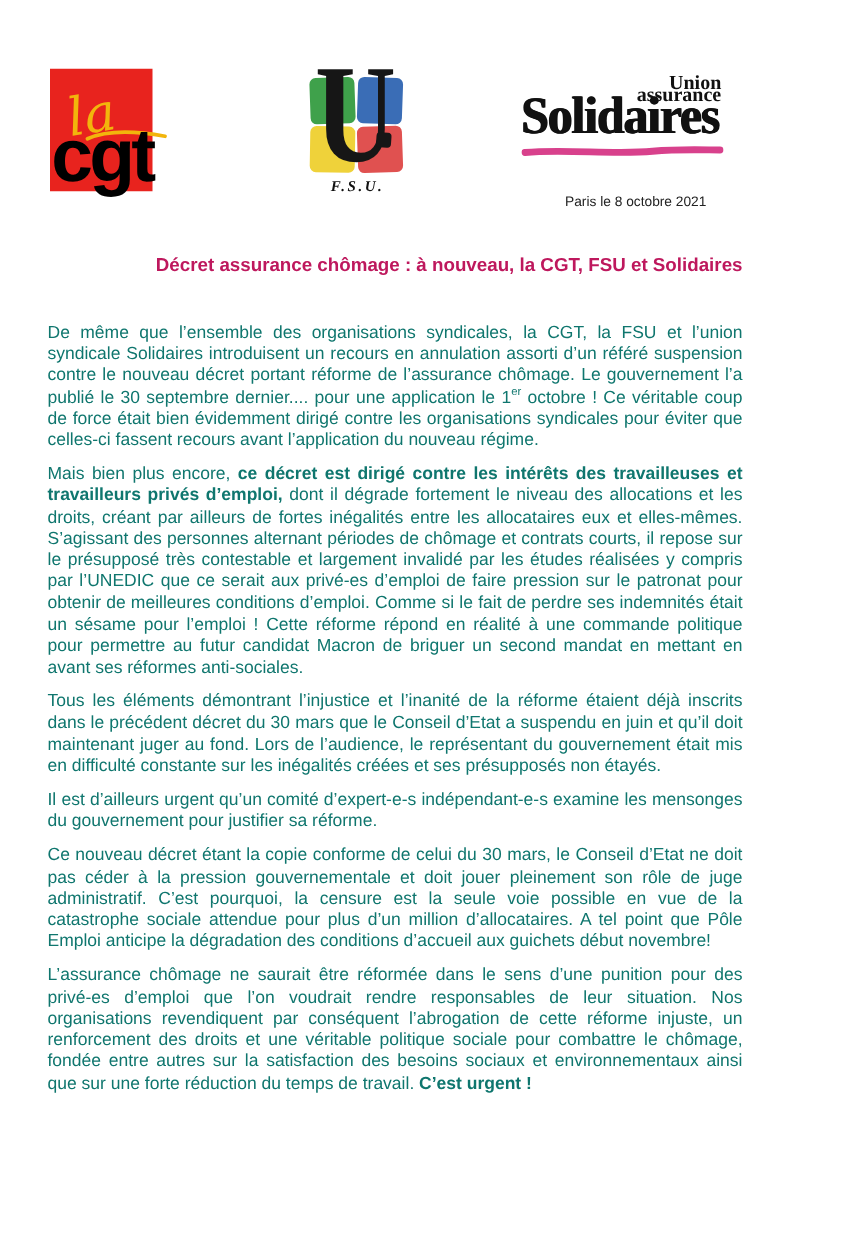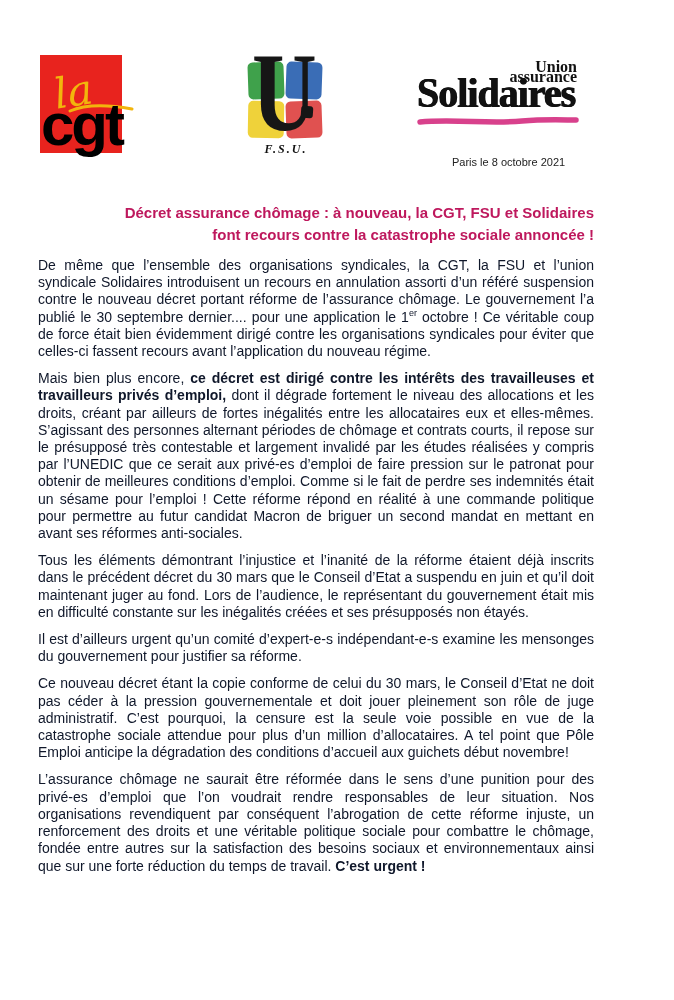--- a/index.html
+++ b/index.html
@@ -34,21 +34,21 @@
          font-size:42px;line-height:1;color:#111;white-space:nowrap;letter-spacing:-1px;
          transform:scaleX(0.95);transform-origin:left top;
          text-shadow:0.6px 0 0 #111,-0.6px 0 0 #111;}
   .sol-underline{position:absolute;left:0;top:53px;}
   .date-line{position:absolute;left:452px;top:156px;font-size:11px;color:#222;}
   
   .doc-title{position:absolute;left:38px;top:202px;width:556px;text-align:right;
          font-weight:bold;font-size:15px;line-height:22px;color:#be185d;}
   
   .doc-body{position:absolute;left:38px;top:257px;width:556px;}
-  .para{margin:0 0 10px 0;font-size:14px;line-height:17.2px;text-align:justify;color:#0f172a;}
+  .para{margin:0 0 10px 0;font-size:14px;line-height:17.2px;text-align:justify;color:#0f766e;}
   .para .b{font-weight:bold;}
   .para sup{font-size:9px;line-height:0;}
 </style>
 </head>
 <body>
 
 <div class="page">
 
   <div class="header">
 
@@ -80,21 +80,20 @@
         <path d="M3 7 C 35 4, 75 9, 105 6 C 128 4, 148 5, 159 5" stroke="#d8418c" stroke-width="5.5" fill="none" stroke-linecap="round"></path>
       </svg>
     </div>
 
   </div>
 
   <div class="date-line">Paris le 8 octobre 2021</div>
 
   <div class="doc-title">
     <div>Décret assurance chômage : à nouveau, la CGT, FSU et Solidaires</div>
-    <div>font recours contre la catastrophe sociale annoncée !</div>
   </div>
 
   <div class="doc-body">
       <p class="para"><span>De même que l’ensemble des organisations syndicales, la CGT, la FSU et l’union syndicale Solidaires introduisent un recours en annulation assorti d’un référé suspension contre le nouveau décret portant réforme de l’assurance chômage. Le gouvernement l’a publié le 30 septembre dernier.... pour une application le 1</span><sup>er</sup><span> octobre ! Ce véritable coup de force était bien évidemment dirigé contre les organisations syndicales pour éviter que celles-ci fassent recours avant l’application du nouveau régime.</span></p>
       <p class="para"><span>Mais bien plus encore, </span><span class="b">ce décret est dirigé contre les intérêts des travailleuses et travailleurs privés d’emploi,</span><span> dont il dégrade fortement le niveau des allocations et les droits, créant par ailleurs de fortes inégalités entre les allocataires eux et elles-mêmes. S’agissant des personnes alternant périodes de chômage et contrats courts, il repose sur le présupposé très contestable et largement invalidé par les études réalisées y compris par l’UNEDIC que ce serait aux privé-es d’emploi de faire pression sur le patronat pour obtenir de meilleures conditions d’emploi. Comme si le fait de perdre ses indemnités était un sésame pour l’emploi ! Cette réforme répond en réalité à une commande politique pour permettre au futur candidat Macron de briguer un second mandat en mettant en avant ses réformes anti-sociales.</span></p>
       <p class="para"><span>Tous les éléments démontrant l’injustice et l’inanité de la réforme étaient déjà inscrits dans le précédent décret du 30 mars que le Conseil d’Etat a suspendu en juin et qu’il doit maintenant juger au fond. Lors de l’audience, le représentant du gouvernement était mis en difficulté constante sur les inégalités créées et ses présupposés non étayés.</span></p>
       <p class="para"><span>Il est d’ailleurs urgent qu’un comité d’expert-e-s indépendant-e-s examine les mensonges du gouvernement pour justifier sa réforme.</span></p>
       <p class="para"><span>Ce nouveau décret étant la copie conforme de celui du 30 mars, le Conseil d’Etat ne doit pas céder à la pression gouvernementale et doit jouer pleinement son rôle de juge administratif. C’est pourquoi, la censure est la seule voie possible en vue de la catastrophe sociale attendue pour plus d’un million d’allocataires. A tel point que Pôle Emploi anticipe la dégradation des conditions d’accueil aux guichets début novembre!</span></p>
       <p class="para"><span>L’assurance chômage ne saurait être réformée dans le sens d’une punition pour des privé-es d’emploi que l’on voudrait rendre responsables de leur situation. Nos organisations revendiquent par conséquent l’abrogation de cette réforme injuste, un renforcement des droits et une véritable politique sociale pour combattre le chômage, fondée entre autres sur la satisfaction des besoins sociaux et environnementaux ainsi que sur une forte réduction du temps de travail. </span><span class="b">C’est urgent !</span></p>
     </div>

